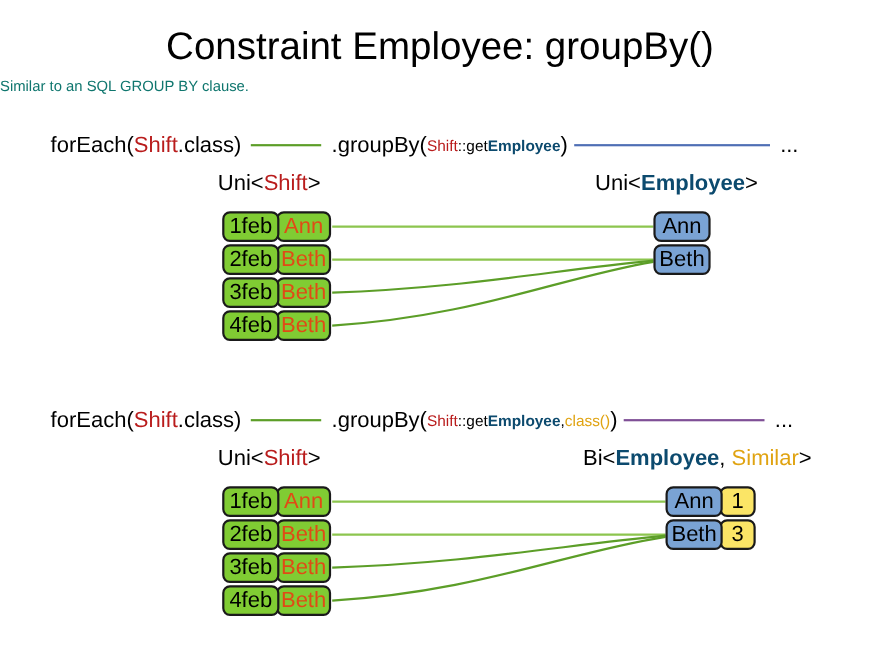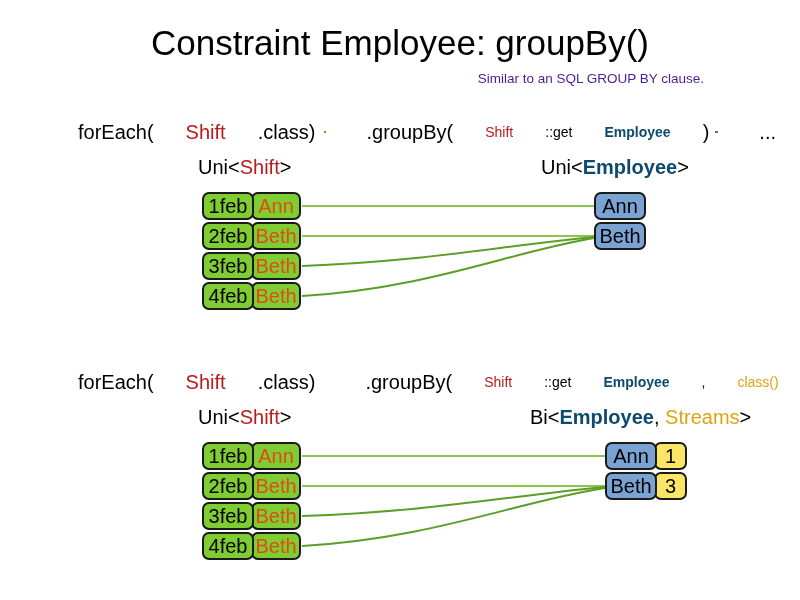--- a/index.html
+++ b/index.html
@@ -27,38 +27,38 @@
     line-height: 42px;
     font-weight: normal;
     color: #000;
     white-space: nowrap;
   }
   #page-subtitle {
     position: absolute;
     left: 0;
     top: 70px;
     width: 704px;
-    text-align: right;
+    text-align: left;
     font-size: 13.5px;
     line-height: 18px;
-    color: #4c1d95;
+    color: #0f766e;
   }
 
   
   .code-line {
     position: absolute;
     left: 46px;
     width: 730px;
     height: 30px;
     display: flex;
     align-items: center;
     font-size: 20px;
     white-space: nowrap;
   }
-  .code-line .seg { display: inline; margin-left: 32px; }
+  .code-line .seg { display: inline; }
   .green  { color: #b91c1c; }
   .blue   { color: #0c4a6e; font-weight: bold; }
   .gold   { color: #e0a311; }
   .black  { color: #000000; }
   .small-arg {
     font-size: 14px;
   }
 
   .connector {
     display: inline-block;
@@ -227,21 +227,21 @@
     <span class="seg black">)</span>
   <span class="connector purple-link"></span>
   <span class="seg ellipsis">...</span>
 </div>
 
 <div class="type-label" style="left:198px; top:406px;">
   <span class="black">Uni&lt;</span><span class="green">Shift</span><span class="black">&gt;</span>
 </div>
 
 <div class="type-label" style="left:530px; top:406px;">
-  <span class="black">Bi&lt;</span><span class="blue">Employee</span><span class="black">, </span><span class="gold">Streams</span><span class="black">&gt;</span>
+  <span class="black">Bi&lt;</span><span class="blue">Employee</span><span class="black">, </span><span class="gold">Similar</span><span class="black">&gt;</span>
 </div>
 
 <div class="row-group">
   <div class="shift-row" style="left:202px; top:442px;">
     <div class="cell cell-date">1feb</div>
     <div class="cell cell-name">Ann</div>
   </div>
   <div class="shift-row" style="left:202px; top:472px;">
     <div class="cell cell-date">2feb</div>
     <div class="cell cell-name">Beth</div>

